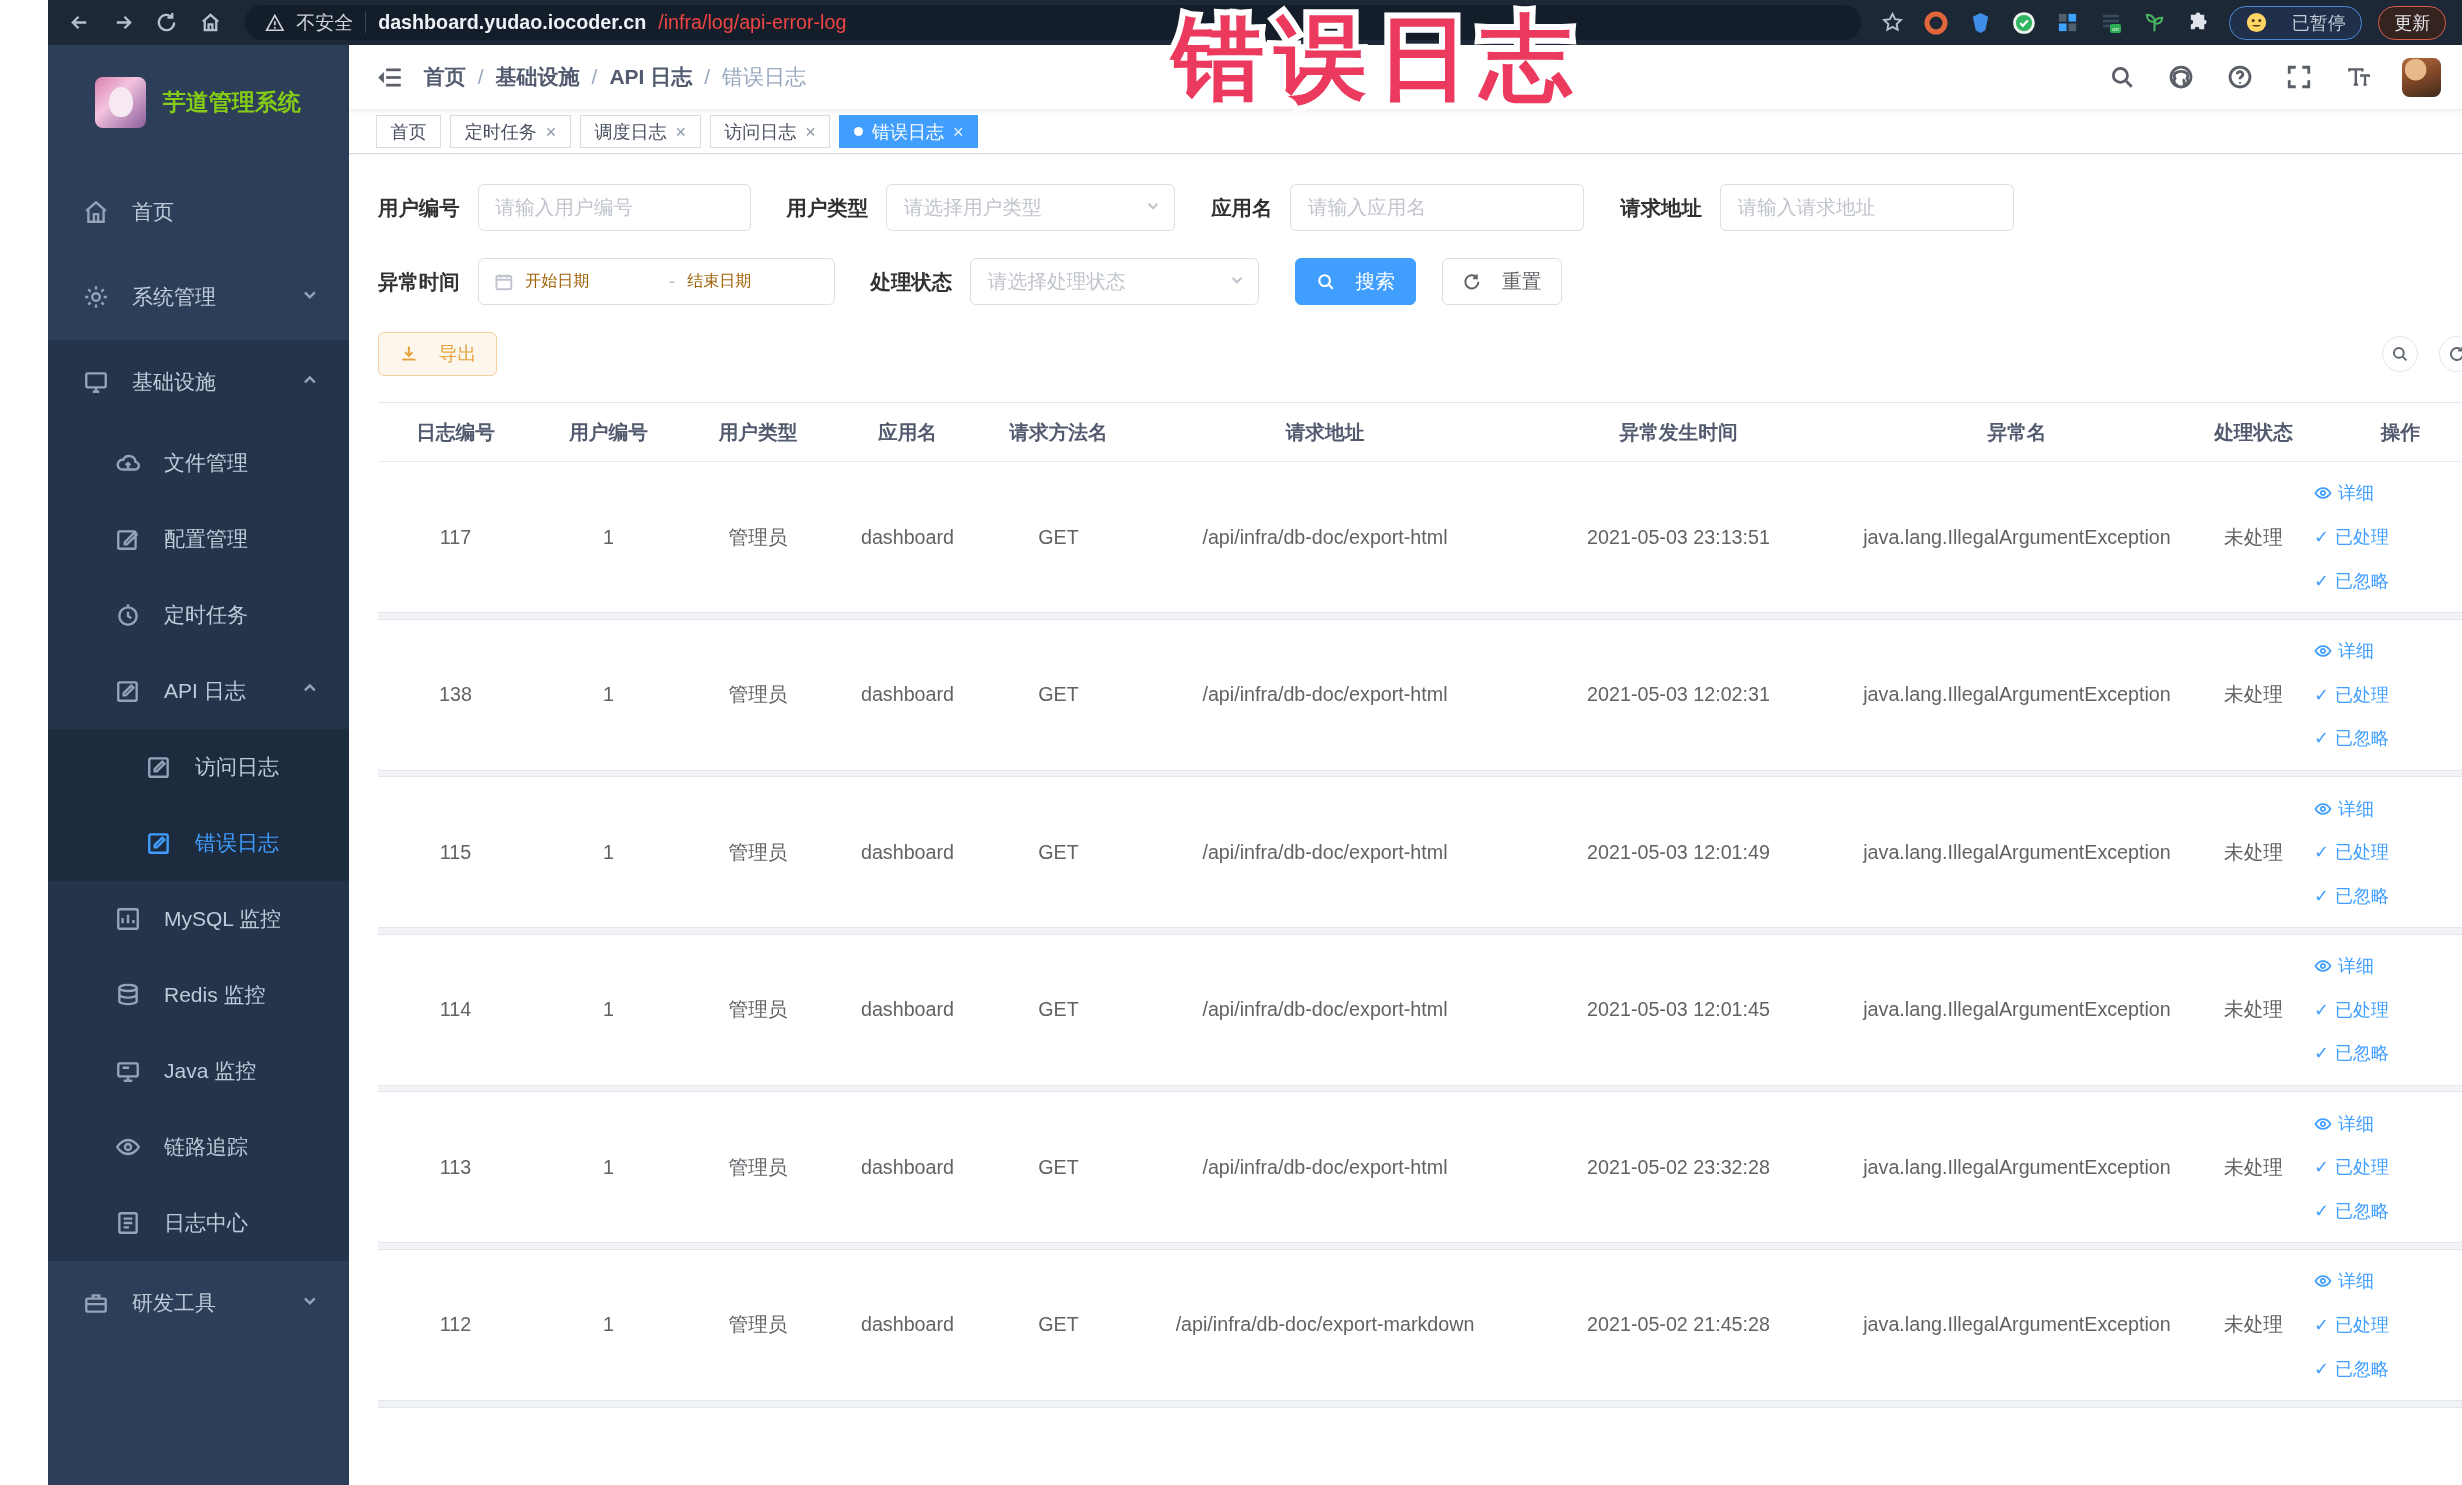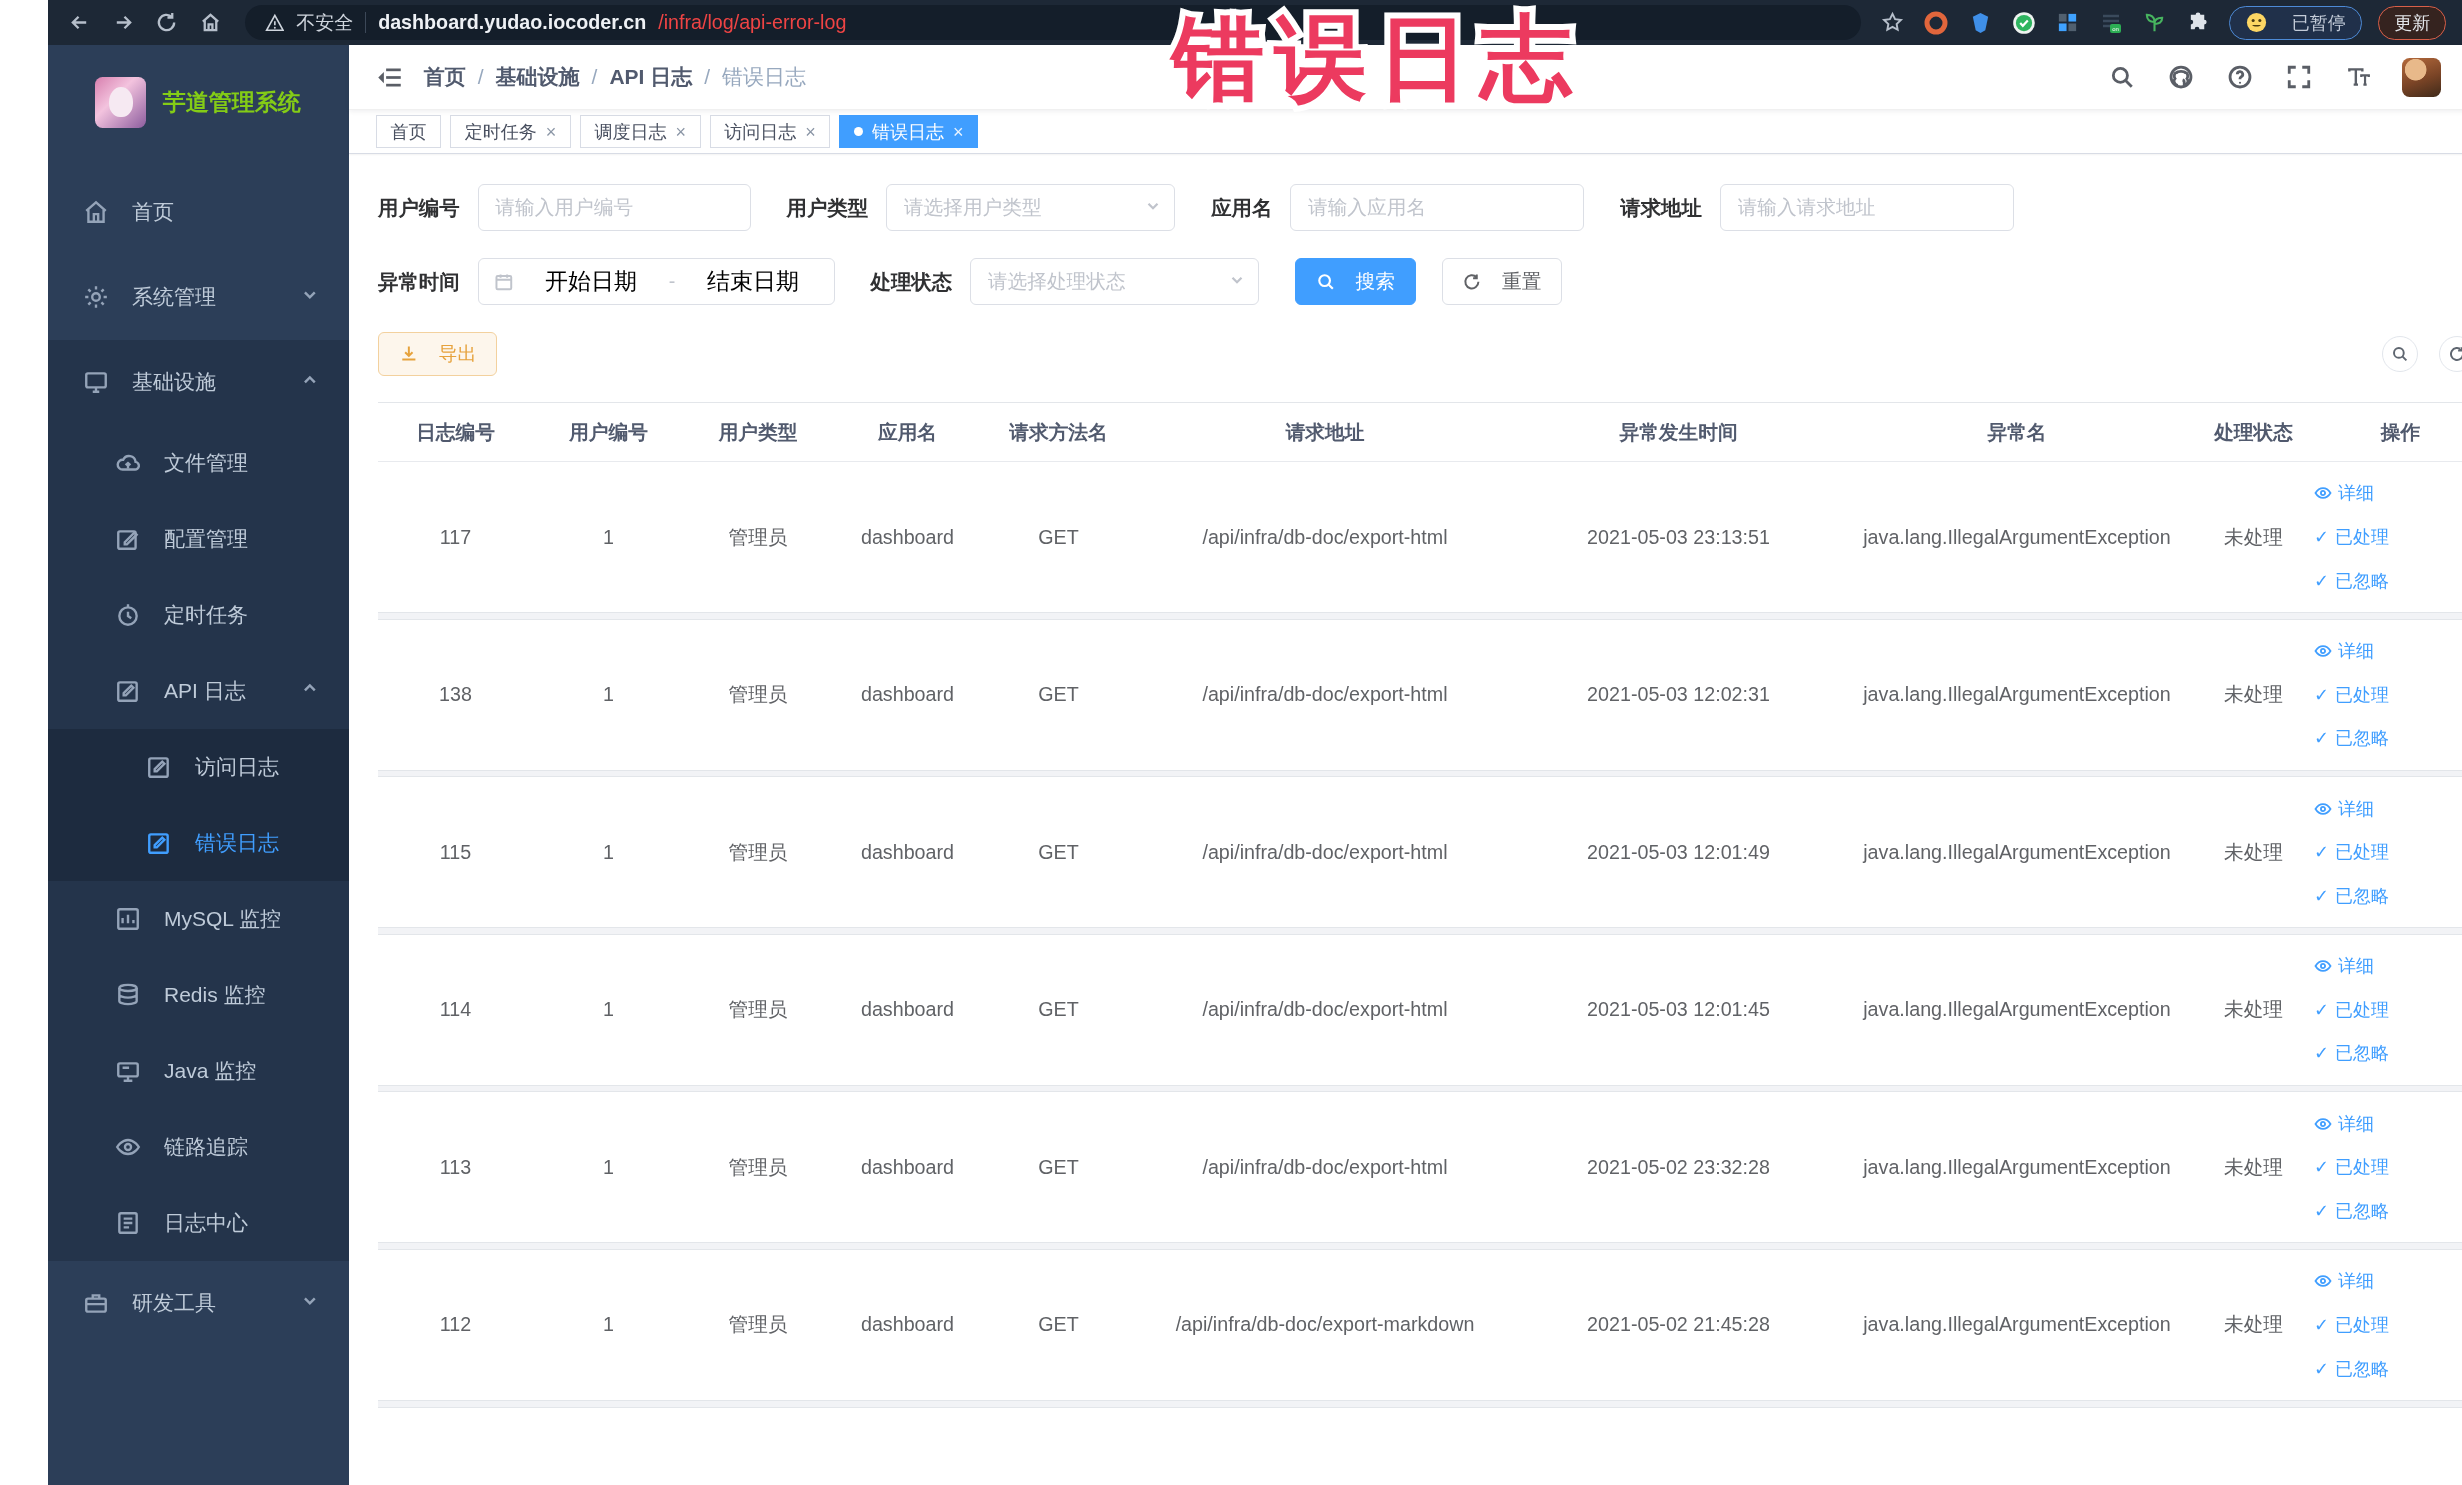--- a/index.html
+++ b/index.html
@@ -78,21 +78,21 @@
   .f-group { display:flex; align-items:center; margin-right:36px; }
   .f-label { font-size:20.4px; font-weight:700; color:#303133; margin-right:18px; white-space:nowrap; }
   .inp { height:47px; border:1.5px solid #dcdfe6; border-radius:6px; font-size:19.7px; color:#606266; padding:0 16.7px; outline:none; background:#fff; font-family:inherit; }
   .inp::placeholder { color:#c0c4cc; }
   .sel-wrap { position:relative; display:flex; align-items:center; }
   .sel-wrap .inp { padding-right:56px; }
   .sel-caret { position:absolute; right:13.6px; pointer-events:none; }
   .sel-caret svg { width:18px; height:18px; stroke:#c0c4cc; fill:none; stroke-width:3; }
   .date-range { width:357px; height:47px; border:1.5px solid #dcdfe6; border-radius:6px; display:flex; align-items:center; padding:0 15px; gap:12px; background:#fff; }
   .date-range svg { width:19.7px; height:19.7px; stroke:#c0c4cc; fill:none; stroke-width:2.4; flex:none; }
-  .d-ph { color:#000000; font-size:23px; flex:1; text-align:center; white-space:nowrap; }
+  .d-ph { color:#a16207; font-size:16px; flex:1; text-align:left; white-space:nowrap; }
   .d-sep { color:#c0c4cc; font-size:19.7px; }
   .btn { height:47px; border-radius:6px; font-size:19.7px; display:flex; align-items:center; gap:20px; padding:0 19.7px; cursor:pointer; white-space:nowrap; }
   .btn svg { width:19.7px; height:19.7px; }
   .btn-primary { background:#409eff; border:1.5px solid #409eff; color:#fff; }
   .btn-plain { background:#fff; border:1.5px solid #dcdfe6; color:#606266; margin-left:26px; }
   .btn-warn { height:44px; background:#fdf6ec; border:1.5px solid #f3d19e; color:#e6a23c; font-size:19px; }
 
   .toolbar-row { display:flex; align-items:center; justify-content:space-between; margin-top:23px; }
   .circ-group { display:flex; gap:21px; padding-right:10.6px; }
   .circ { width:36px; height:36px; border-radius:50%; border:1.5px solid #e2e6ec; background:#fff; display:flex; align-items:center; justify-content:center; cursor:pointer; }

